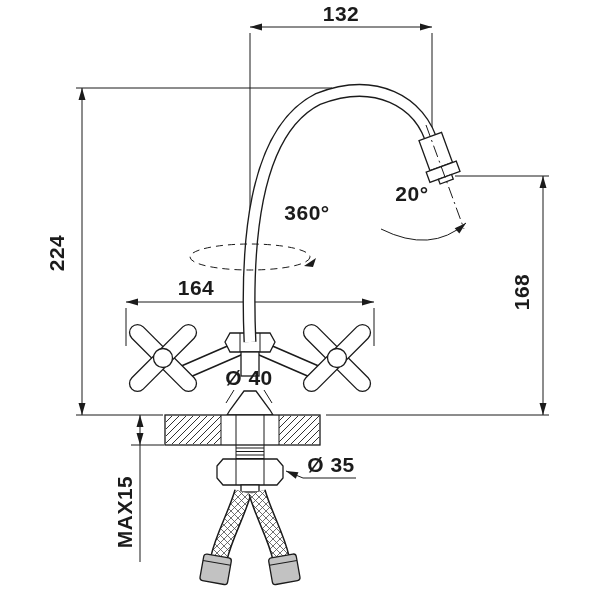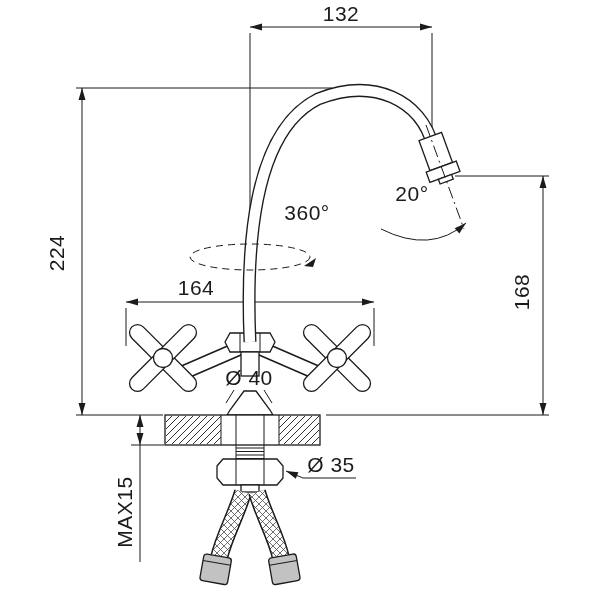--- a/index.html
+++ b/index.html
@@ -1,18 +1,18 @@
 <!DOCTYPE html>
 <html><head>
 <meta charset="utf-8">
 <style>
   html,body{margin:0;padding:0;background:#fff;}
   #stage{
     position:relative;width:600px;height:598px;background:#ffffff;
-    font-family:"Liberation Sans", sans-serif;overflow:hidden;
+    font-family:"Liberation Sans", sans-serif;overflow:hidden;font-weight:bold;
   }
   svg{display:block;}
   text{
     font-family:"Liberation Sans", sans-serif;
     font-size:21px;fill:#1b1b1b;letter-spacing:.5px;
   }
   .obj{stroke:#1b1b1b;stroke-width:1.3;fill:#fff;}
   .thin{stroke:#1b1b1b;stroke-width:1;fill:none;}
 </style>
 </head>

